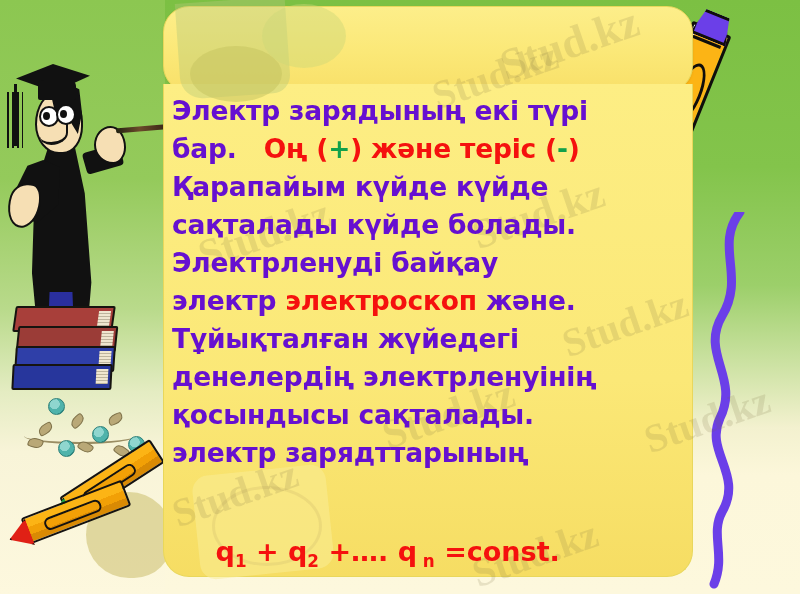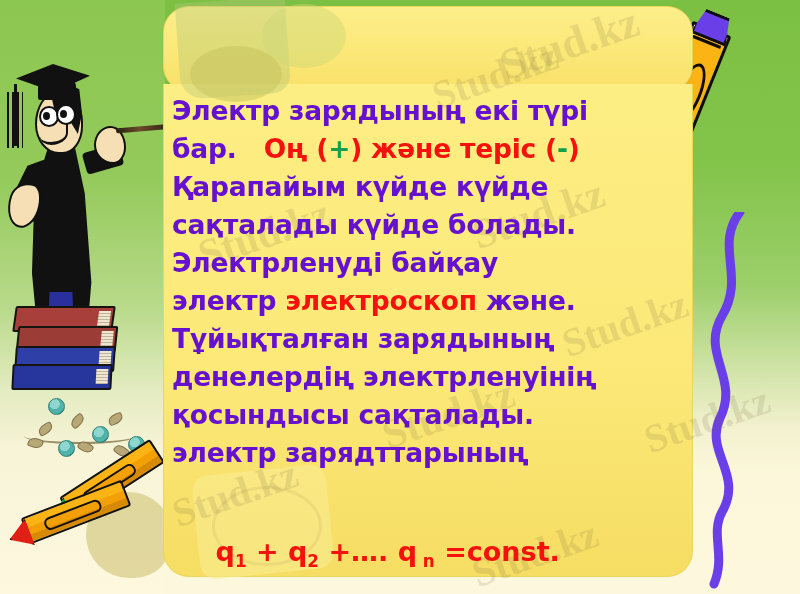--- a/index.html
+++ b/index.html
@@ -456,21 +456,21 @@
   <div class="wm" style="left:642px; top:396px; font-size:40px;">Stud.kz</div>
 
 
   <div class="text-block" id="text-block">
       <div class="tline"><span>Электр зарядының екі түрі</span></div>
       <div class="tline"><span>бар.</span><span class="red">   Оң (</span><span class="green">+</span><span class="red">) және теріс (</span><span class="green">-</span><span class="red">)</span></div>
       <div class="tline"><span>Қарапайым күйде күйде</span></div>
       <div class="tline"><span>сақталады күйде болады.</span></div>
       <div class="tline"><span>Электрленуді байқау</span></div>
       <div class="tline"><span>электр </span><span class="red">электроскоп</span><span> және.</span></div>
-      <div class="tline"><span>Тұйықталған зарядының</span></div>
+      <div class="tline"><span>Тұйықталған жүйедегі</span></div>
       <div class="tline"><span>денелердің электрленуінің</span></div>
       <div class="tline"><span>қосындысы сақталады.</span></div>
       <div class="tline"><span>электр зарядттарының</span></div>
     </div>
 
   <div class="formula">
     <span>q</span><sub>1</sub><span> + </span><span>q</span><sub>2</sub><span> +…. </span><span>q</span><sub> n</sub><span> =const.</span>
   </div>
 
 </div>

